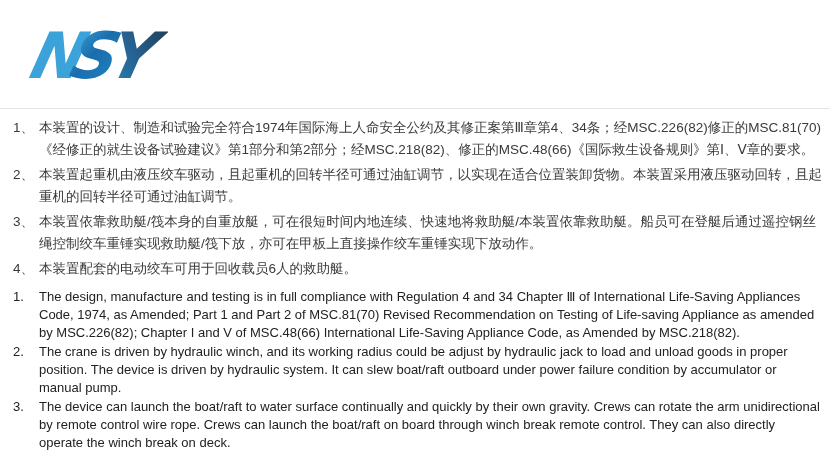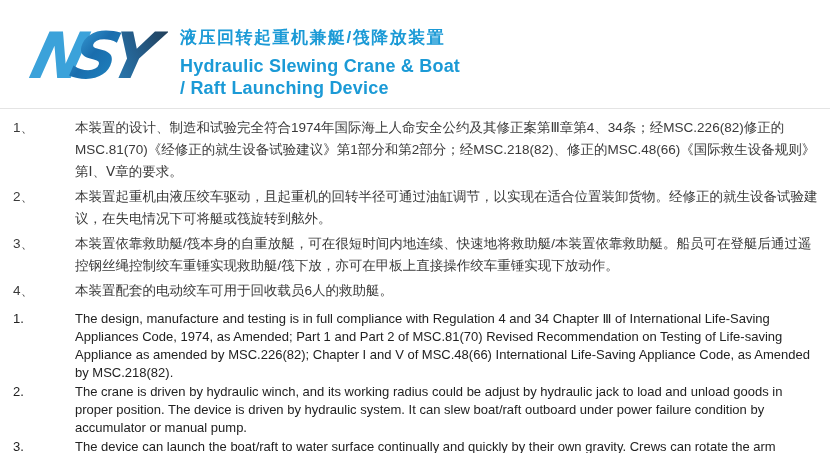--- a/index.html
+++ b/index.html
@@ -33,21 +33,21 @@
     margin:7px 0 0; font-size:18px; font-weight:bold; color:var(--accent);
     line-height:22px; display:flex; flex-direction:column; letter-spacing:0.2px;
   }
 
   .divider { border-top:1px solid #e4e4e4; margin:0; }
 
   
   .list { padding:0 8px 0 13px; }
   .list .item { display:flex; }
   .list .num { flex:0 0 26px; }
-  .list .txt { flex:1 1 auto;margin-left:36px; }
+  .list .txt { flex:1 1 auto; }
 
   .cn { margin-top:8px; font-size:13.5px; line-height:22px; color:#3a3a3a; }
   .cn .item { margin-bottom:3px; }
 
   .en { margin-top:8px; font-size:13px; line-height:18px; color:#222; }
   .en .item { margin-bottom:1px; }
 </style>
 </head>
 <body>
 
@@ -68,39 +68,32 @@
             <stop offset="1" stop-color="#2d89c4"></stop>
           </linearGradient>
         </defs>
         <g transform="translate(18,0) skewX(-14)">
           <text class="l-n" x="0" y="66">N</text>
           <text class="l-s" x="40" y="66">S</text>
           <text class="l-y" x="78" y="66">Y</text>
         </g>
       </svg>
     </div>
-    <div class="titles">
-      <h1 class="title-zh">液压回转起重机兼艇/筏降放装置</h1>
-      <h2 class="title-en">
-        <span>Hydraulic Slewing Crane &amp; Boat</span>
-        <span>/ Raft Launching Device</span>
-      </h2>
-    </div>
   </header>
 
   <div class="divider"></div>
 
   <section class="list cn">
     <div class="item">
       <span class="num">1、</span>
       <span class="txt">本装置的设计、制造和试验完全符合1974年国际海上人命安全公约及其修正案第Ⅲ章第4、34条；经MSC.226(82)修正的MSC.81(70)《经修正的就生设备试验建议》第1部分和第2部分；经MSC.218(82)、修正的MSC.48(66)《国际救生设备规则》第Ⅰ、Ⅴ章的要求。</span>
     </div>
     <div class="item">
       <span class="num">2、</span>
-      <span class="txt">本装置起重机由液压绞车驱动，且起重机的回转半径可通过油缸调节，以实现在适合位置装卸货物。经修正的就生设备试验建议，在失电情况下可将艇或筏旋转到舷外。</span>
+      <span class="txt">本装置起重机由液压绞车驱动，且起重机的回转半径可通过油缸调节，以实现在适合位置装卸货物。本装置采用液压驱动回转，且起重机的回转半径可通过油缸调节。</span>
     </div>
     <div class="item">
       <span class="num">3、</span>
       <span class="txt">本装置依靠救助艇/筏本身的自重放艇，可在很短时间内地连续、快速地将救助艇/本装置依靠救助艇。船员可在登艇后通过遥控钢丝绳控制绞车重锤实现救助艇/筏下放，亦可在甲板上直接操作绞车重锤实现下放动作。</span>
     </div>
     <div class="item">
       <span class="num">4、</span>
       <span class="txt">本装置配套的电动绞车可用于回收载员6人的救助艇。</span>
     </div>
   </section>

